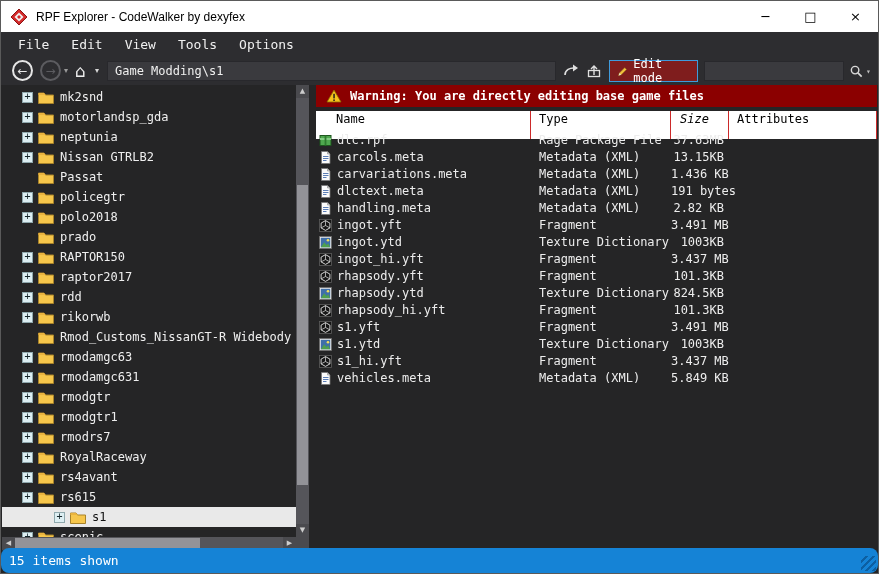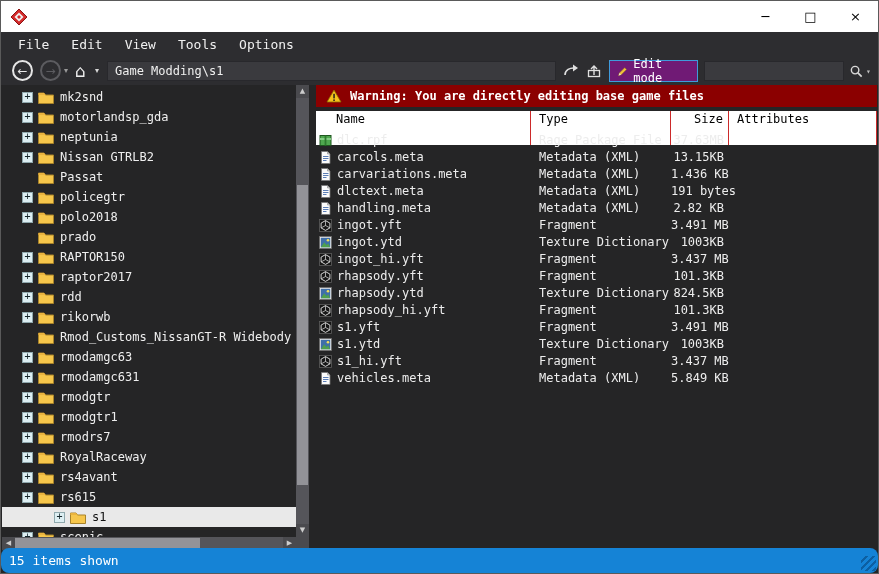--- a/index.html
+++ b/index.html
@@ -31,21 +31,21 @@
   .caret-fwd  { left:63px; }
   .caret-home { left:94px; color:#d8d8d8; }
   .caret-search { color:#bdbdbd; font-size:8px; margin-left:2px; }
   .home-btn { position:absolute; left:74px; top:4px; color:#ededed; font-size:17px; line-height:20px;
               font-family:"DejaVu Sans",sans-serif; }
   .address { position:absolute; left:106px; top:4px; width:449px; height:20px; background:#3a3a3e;
              border:1px solid #28282c; color:#f0f0f0; font:12px "DejaVu Sans Mono",monospace; padding:0 7px; }
   .tool-ico { position:absolute; top:4px; width:20px; height:20px; display:flex; align-items:center; justify-content:center; }
   .ico-go   { left:560px; }
   .ico-up   { left:583px; }
-  .edit-btn { position:absolute; left:608px; top:3px; height:22px; width:89px; background:#701a75;
+  .edit-btn { position:absolute; left:608px; top:3px; height:22px; width:89px; background:#7f1d1d;
               border:1px solid #3f9bdc; color:#fff; font:12px "DejaVu Sans Mono",monospace;
               display:flex; align-items:center; gap:5px; padding:0 7px; }
   .search { position:absolute; left:703px; top:4px; width:140px; height:20px; background:#3a3a3e;
             border:1px solid #28282c; color:#f0f0f0; font:12px "DejaVu Sans Mono",monospace; padding:0 6px; }
   .search-btn { position:absolute; left:845px; top:4px; width:28px; height:20px;
                 display:flex; align-items:center; justify-content:center; }
   
   .tree-panel { position:absolute; top:84px; left:1px; width:294px; height:452px; background:#252526;
                 overflow:hidden; padding-top:2px; }
   .tree-row { height:20px; display:flex; align-items:center; color:#efefef; font-size:12px; white-space:nowrap; }
@@ -65,26 +65,26 @@
   .hs-arrow { position:absolute; top:0; width:13px; height:13px; color:#cdcdcd; font-size:7px;
               text-align:center; line-height:13px; background:#4a4a4e; font-family:"DejaVu Sans",sans-serif; }
   .hs-left { left:0; } .hs-right { right:0; }
   .hs-thumb { position:absolute; left:13px; top:1px; width:185px; height:11px; background:#939398; }
   .scroll-corner { position:absolute; top:536px; left:295px; width:13px; height:13px; background:#4a4a4e; }
   
   .file-panel { position:absolute; top:84px; left:308px; right:1px; bottom:25px; background:#252526; overflow:hidden; }
   .warning { position:absolute; top:0; left:7px; right:0; height:22px; background:#8b0000; color:#fff;
              display:flex; align-items:center; font-weight:bold; font-size:12px; }
   .warn-ico { width:16px; height:14px; margin:0 8px 0 10px; flex:none; }
-  .file-header { position:absolute; top:26px; left:7px; right:0; height:34px; background:#ffffff;
+  .file-header { position:absolute; top:26px; left:7px; right:0; height:28px; background:#ffffff;
                  color:#000; display:grid; grid-template-columns:215px 140px 58px auto;
                  font-size:12px; line-height:17px; }
   .file-header > div { border-right:1px solid #cc2a2a; overflow:hidden; }
   .h-name { padding-left:20px; } .h-type { padding-left:8px; }
-  .h-size { text-align:right; padding-right:5px; } .h-attr { padding-left:8px; }
+  .h-size { text-align:right; padding-right:19px;font-style:italic; } .h-attr { padding-left:8px; }
   .file-body { position:absolute; top:47px; left:7px; right:0; bottom:0; overflow:hidden; }
   .file-row { display:grid; grid-template-columns:215px 140px 58px auto; height:17px;
               line-height:17px; font-size:12px; color:#ededed; white-space:nowrap; }
   .c-name { display:flex; align-items:center; padding-left:3px; overflow:hidden; }
   .c-name .fi { width:13px; height:13px; margin-right:5px; flex:none; }
   .c-type { padding-left:8px; overflow:hidden; }
   .c-size { text-align:right; padding-right:5px; }
   .c-attr { padding-left:8px; }
   
   .statusbar { position:absolute; left:0; right:0; bottom:0; height:25px; background:#1583d6;
@@ -98,20 +98,21 @@
 <div id="window">
 
   <div class="titlebar">
     <span class="app-icon">
       <svg width="18" height="18" viewBox="0 0 18 18">
           <polygon points="9,1 17,9 9,17 1,9" fill="#d42a2a" stroke="#8c1515"></polygon>
           <polygon points="9,4.5 13.5,9 9,13.5 4.5,9" fill="#f0f0f0"></polygon>
           <polygon points="9,7 11,9 9,11 7,9" fill="#d42a2a"></polygon>
         </svg>
     </span>
+    <span class="title-text">RPF Explorer - CodeWalker by dexyfex</span>
     <span class="win-controls">
       <span class="win-btn">─</span>
       <span class="win-btn">□</span>
       <span class="win-btn">×</span>
     </span>
   </div>
 
   <div class="menubar">
     <span class="menu-item">File</span>
     <span class="menu-item">Edit</span>

